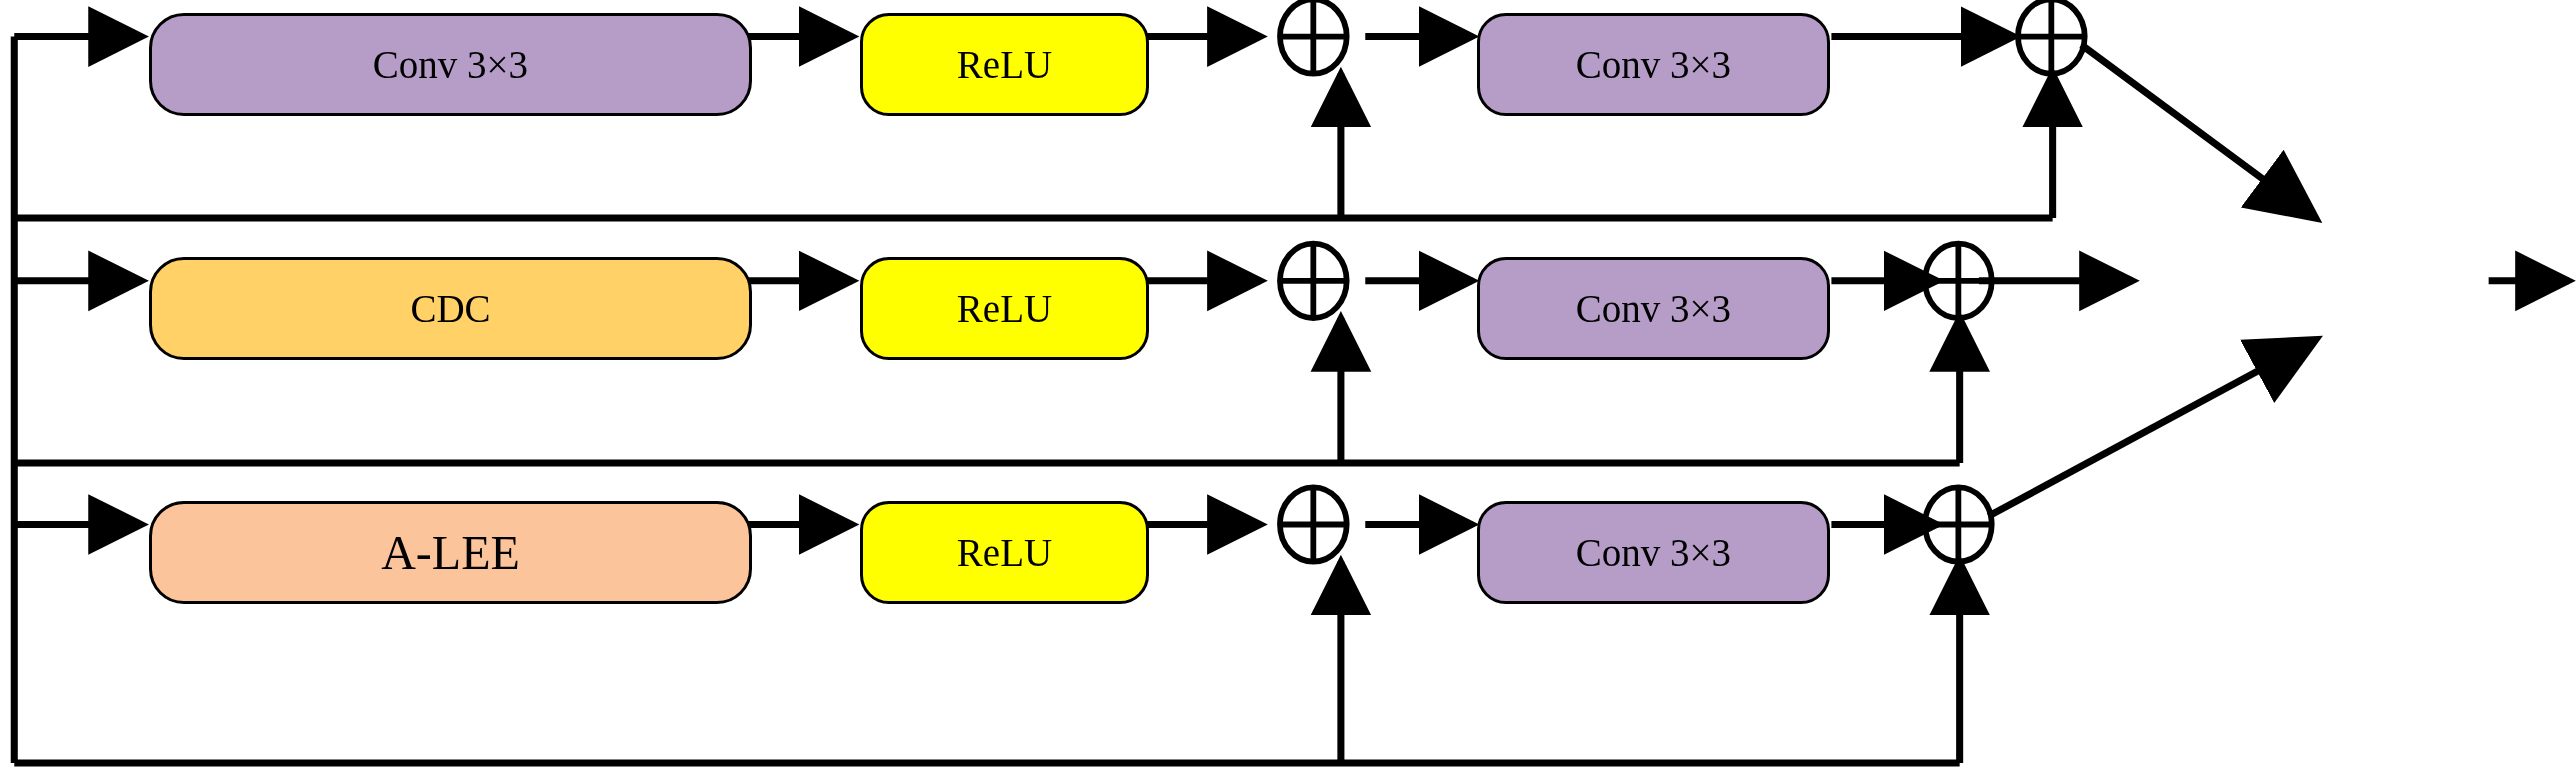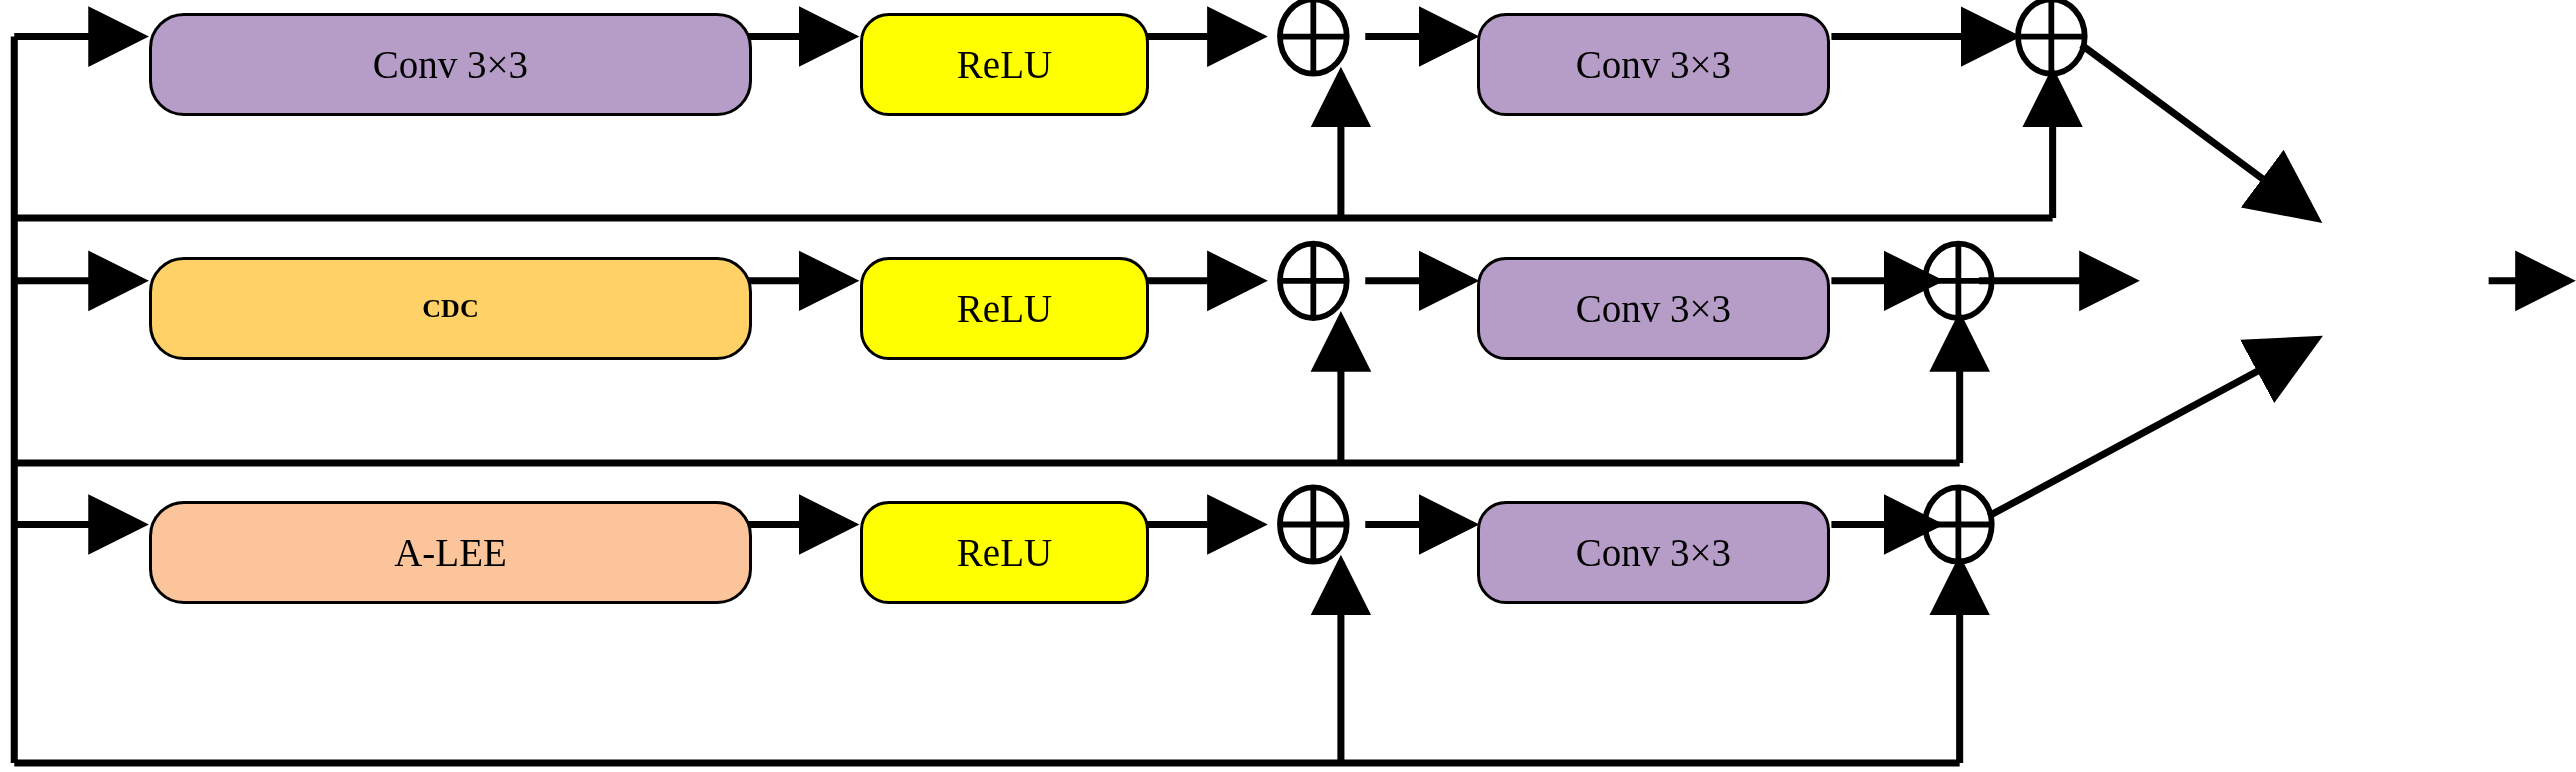--- a/index.html
+++ b/index.html
@@ -92,31 +92,31 @@
     <span style="font-size:39px;">Conv 3×3</span>
   </div>
   <div class="node" style="left:860px;top:13px;width:289px;height:103px;border-radius:29px;background:#FFFF00;">
     <span style="font-size:39px;">ReLU</span>
   </div>
   <div class="node" style="left:1477px;top:13px;width:353px;height:103px;border-radius:29px;background:#B69DC8;">
     <span style="font-size:39px;">Conv 3×3</span>
   </div>
 
   <div class="node" style="left:149px;top:257px;width:603px;height:103px;border-radius:35px;background:#FFD166;">
-    <span style="font-size:26px;font-weight:bold;">CDC</span>
+    <span style="font-size:39px;">CDC</span>
   </div>
   <div class="node" style="left:860px;top:257px;width:289px;height:103px;border-radius:29px;background:#FFFF00;">
     <span style="font-size:39px;">ReLU</span>
   </div>
   <div class="node" style="left:1477px;top:257px;width:353px;height:103px;border-radius:29px;background:#B69DC8;">
     <span style="font-size:39px;">Conv 3×3</span>
   </div>
 
   <div class="node" style="left:149px;top:501px;width:603px;height:103px;border-radius:35px;background:#FBC49B;">
-    <span style="font-size:39px;">A-LEE</span>
+    <span style="font-size:48px;">A-LEE</span>
   </div>
   <div class="node" style="left:860px;top:501px;width:289px;height:103px;border-radius:29px;background:#FFFF00;">
     <span style="font-size:39px;">ReLU</span>
   </div>
   <div class="node" style="left:1477px;top:501px;width:353px;height:103px;border-radius:29px;background:#B69DC8;">
     <span style="font-size:39px;">Conv 3×3</span>
   </div>
 
 
 </div>

